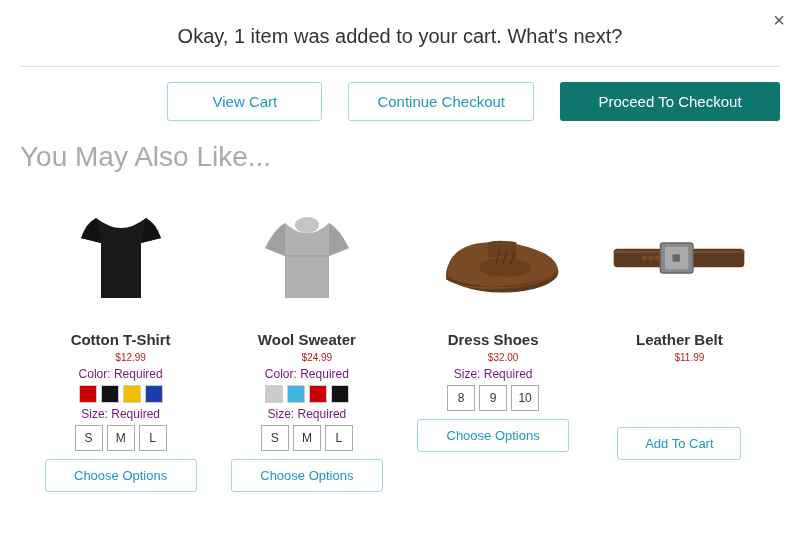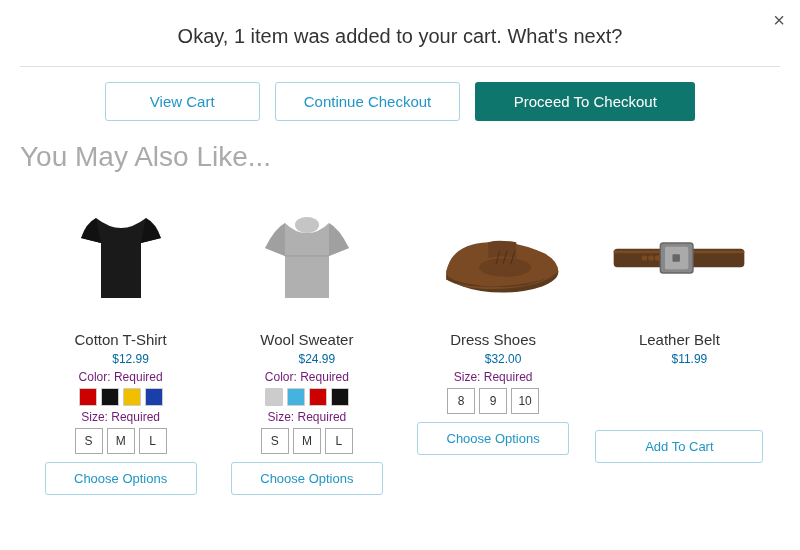--- a/index.html
+++ b/index.html
@@ -30,22 +30,22 @@
     }
     .header-title {
       text-align: center;
       font-size: 20px;
       color: #333;
       margin-bottom: 18px;
       margin-top: 5px;
     }
     .action-buttons {
       display: flex;
-      justify-content: center;
-      gap: 15px;
+      justify-content: flex-end;
+      gap: 26px;
       margin-bottom: 20px;
     }
     .btn-outline {
       border: 1.5px solid #a8d4e6;
       background: #fff;
       color: #2196c5;
       padding: 10px 28px;
       font-size: 15px;
       cursor: pointer;
       border-radius: 3px;
@@ -84,28 +84,28 @@
       width: 140px;
       height: 130px;
       display: flex;
       align-items: center;
       justify-content: center;
       margin-bottom: 8px;
     }
     
     .product-name {
       font-size: 15px;
-      font-weight: normal;
+      font-weight: bold;
       color: #333;
       text-align: right;
       margin-bottom: 4px;
     }
     .product-price {
-      font-size: 12px;
-      color: #0369a1;
+      font-size: 10px;
+      color: #b91c1c;
       margin-bottom: 4px;
       margin-left: 20px;
     }
     .product-label {
       font-size: 12px;
       color: #701a75;
       margin-bottom: 4px;
     }
     .color-swatches {
       display: flex;
@@ -146,21 +146,21 @@
       text-align: center;
     }
     .add-to-cart-btn {
       border: 1.5px solid #a8d4e6;
       background: #fff;
       color: #2196c5;
       padding: 8px 0;
       font-size: 13px;
       cursor: pointer;
       border-radius: 3px;
-      width: 168px;
+      width: 124px;
       text-align: center;
     }
     .divider {
       width: 100%;
       height: 1px;
       background: #e0e0e0;
       margin-bottom: 15px;
     }
   </style>
 </head>

